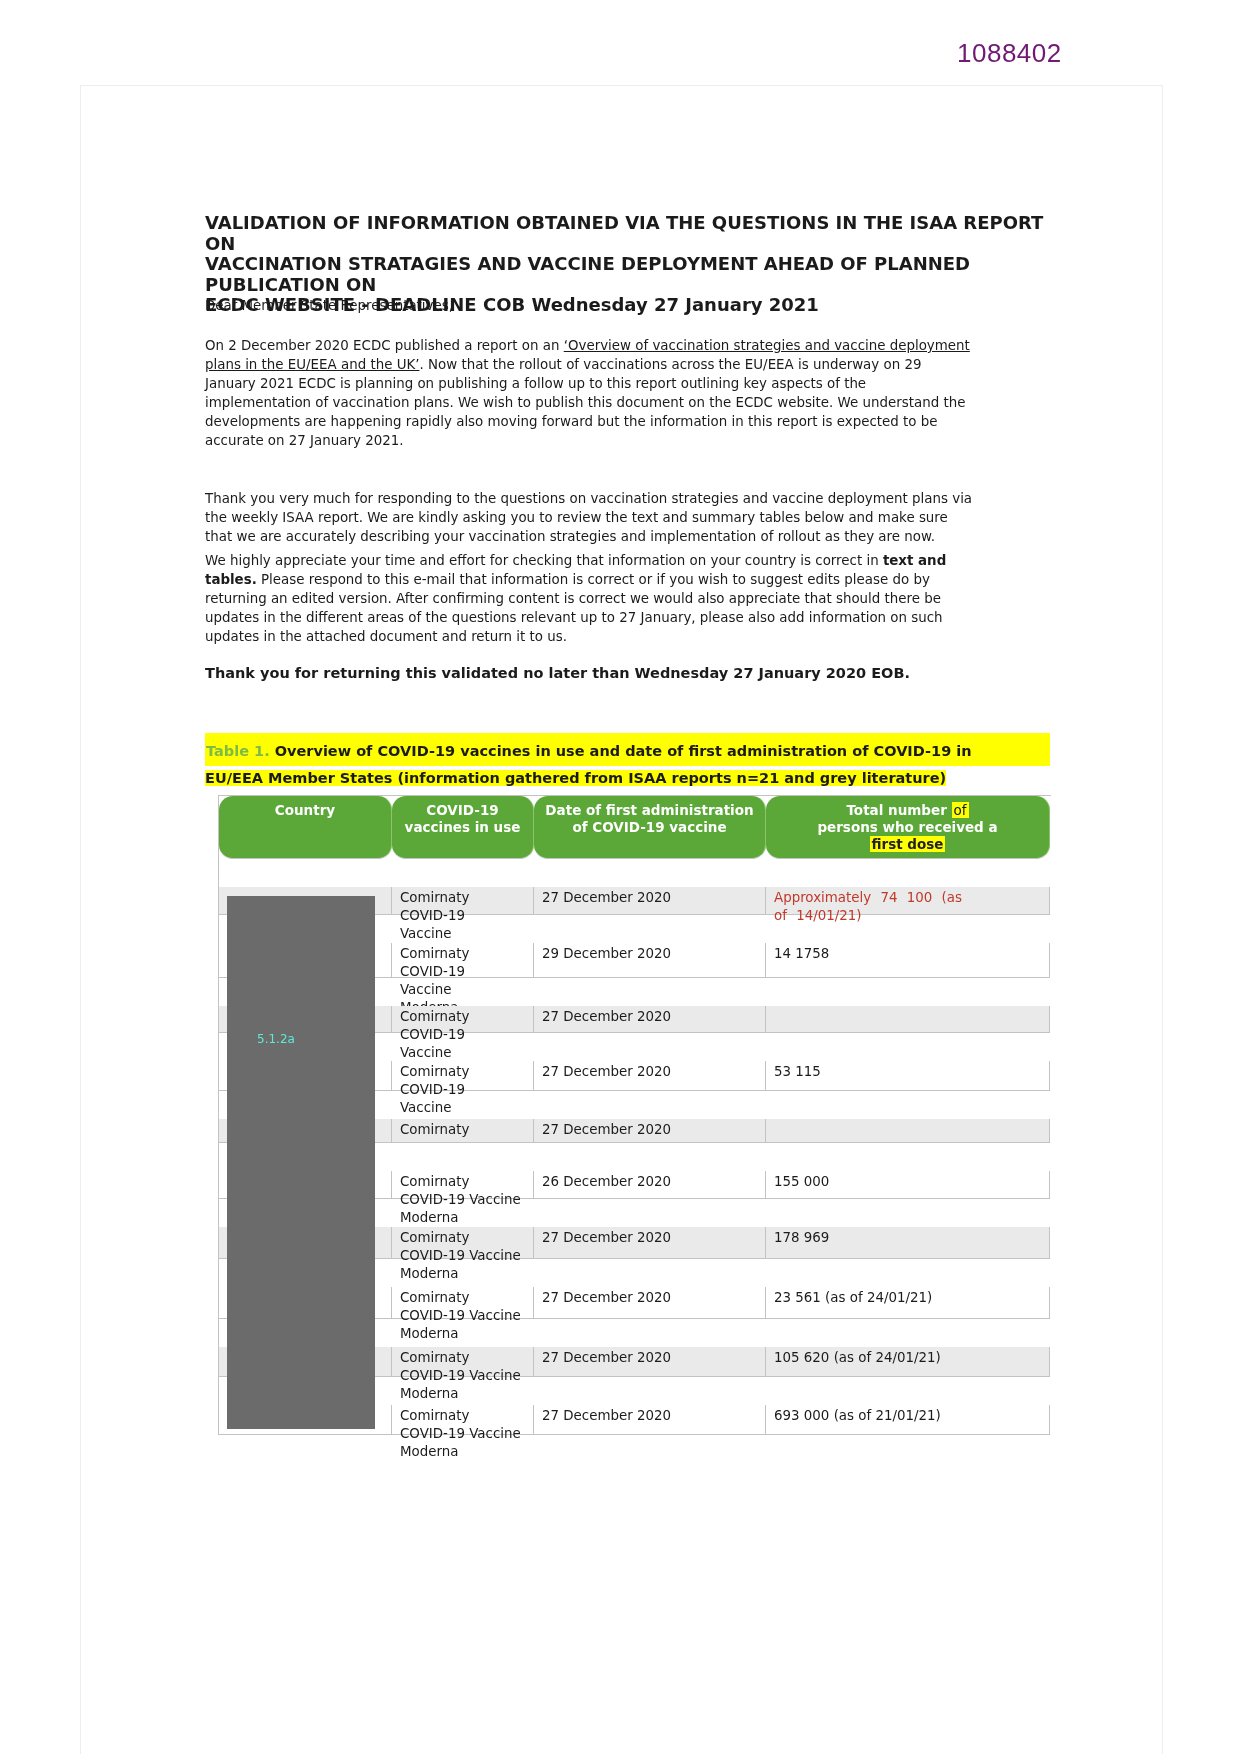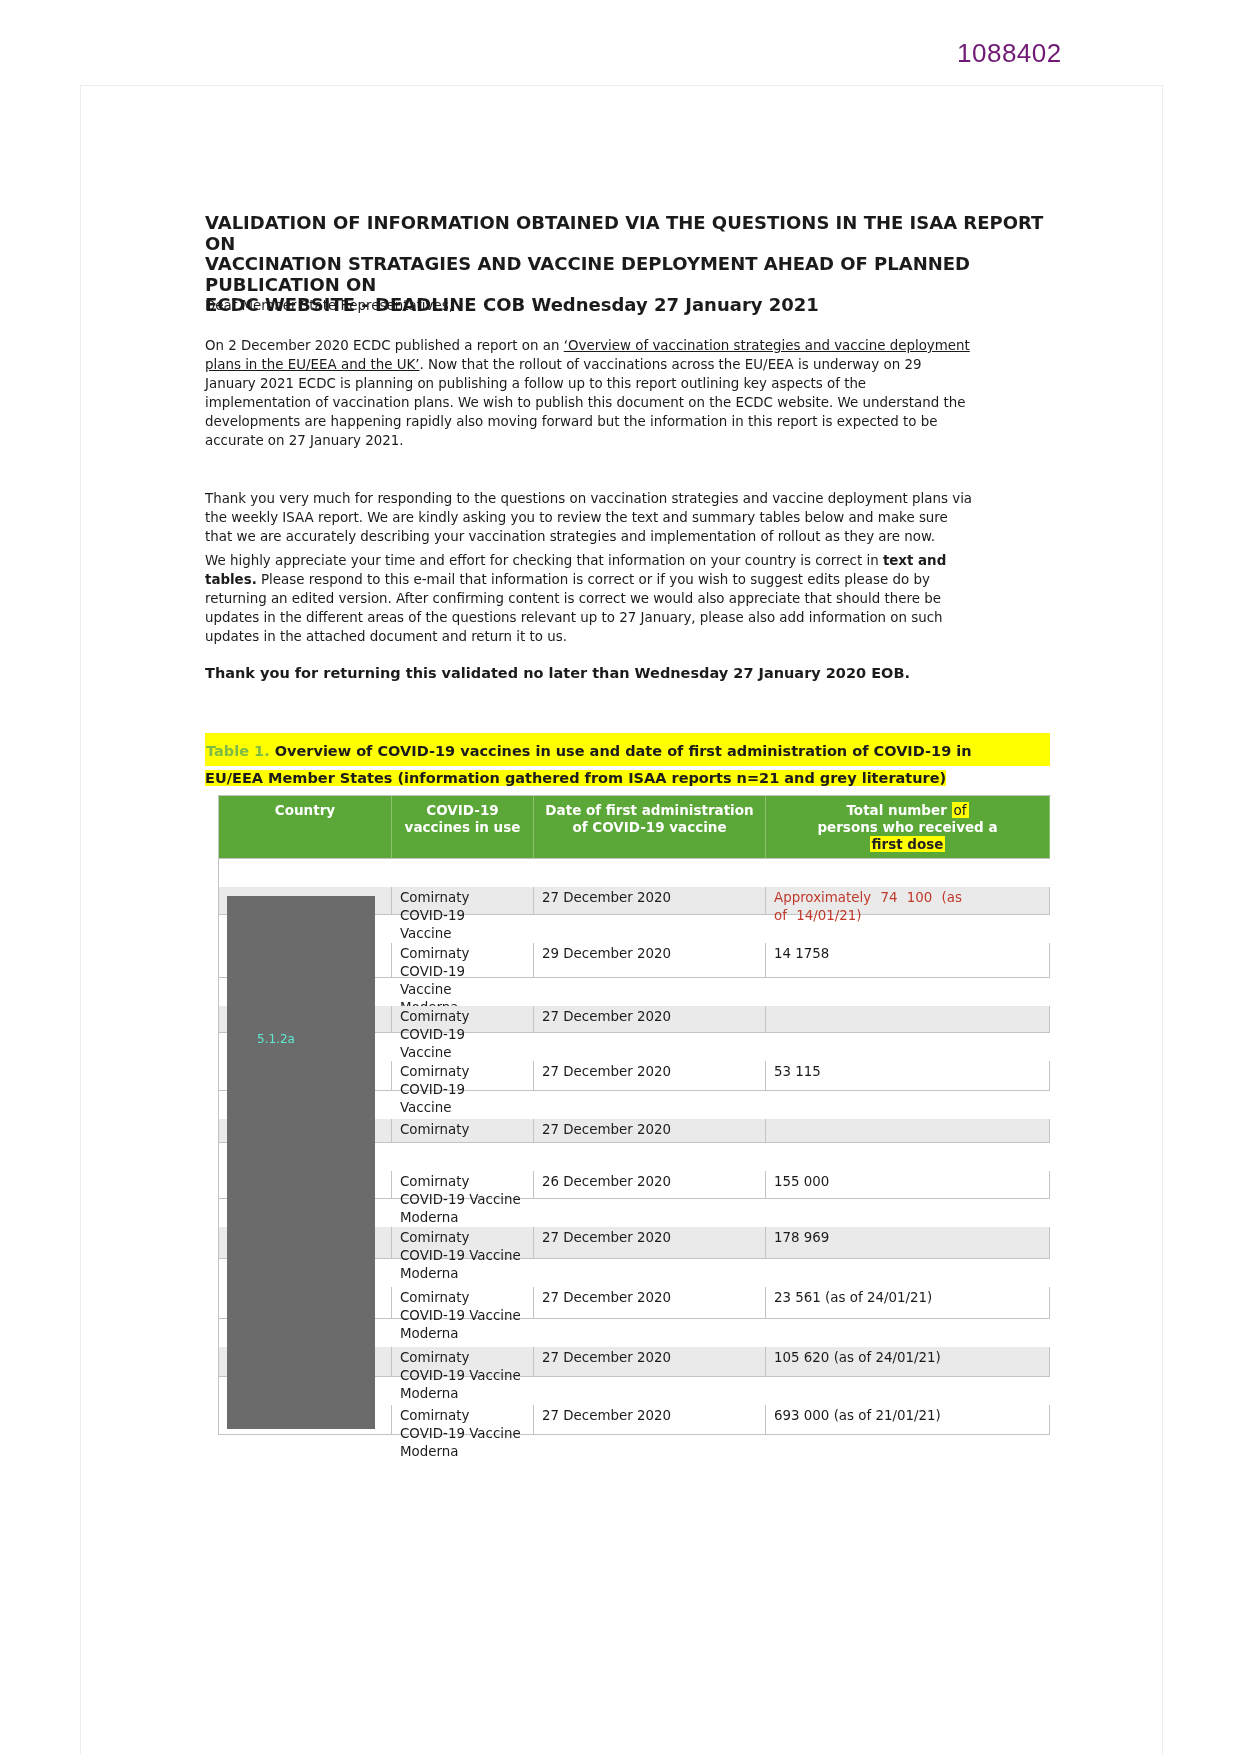--- a/index.html
+++ b/index.html
@@ -42,20 +42,21 @@
     position:absolute;left:13px;top:795px;width:832px;
     display:grid;grid-template-columns:173px 142px 232px 284px;
     grid-template-rows:63px 56px 63px 55px 58px 52px 56px 60px 60px 58px 58px;
     border-left:1px solid #c3c3c3;border-top:1px solid #c3c3c3;
   }
   .covid-table > div{box-sizing:border-box;border-right:1px solid #c3c3c3;border-bottom:1px solid #c3c3c3;}
   .th{
     background:var(--header_green);color:#ffffff;font-weight:bold;font-size:13.5px;
     line-height:17px;text-align:center;padding:6px 6px 2px;white-space:pre-line;
     border-right:1px solid #8cc46d !important;
+    border-radius:14px;
   }
   .hl-dark{background:var(--highlight_yellow);color:#0f172a;padding:0 2px;font-weight:normal;}
   .hl-dark.bld{font-weight:bold;color:#222;}
   .td{font-size:13.4px;line-height:18px;padding:2px 8px 4px;white-space:pre-line;background:#ffffff;margin-top:28px;}
   .g{background:var(--row_grey);}
   .wgap{word-spacing:13px;}
   .red{color:var(--alert_red);word-spacing:5px;}
   .redaction{
     position:absolute;left:8px;top:100px;width:148px;height:533px;
     background:var(--redaction_grey);border:none !important;

